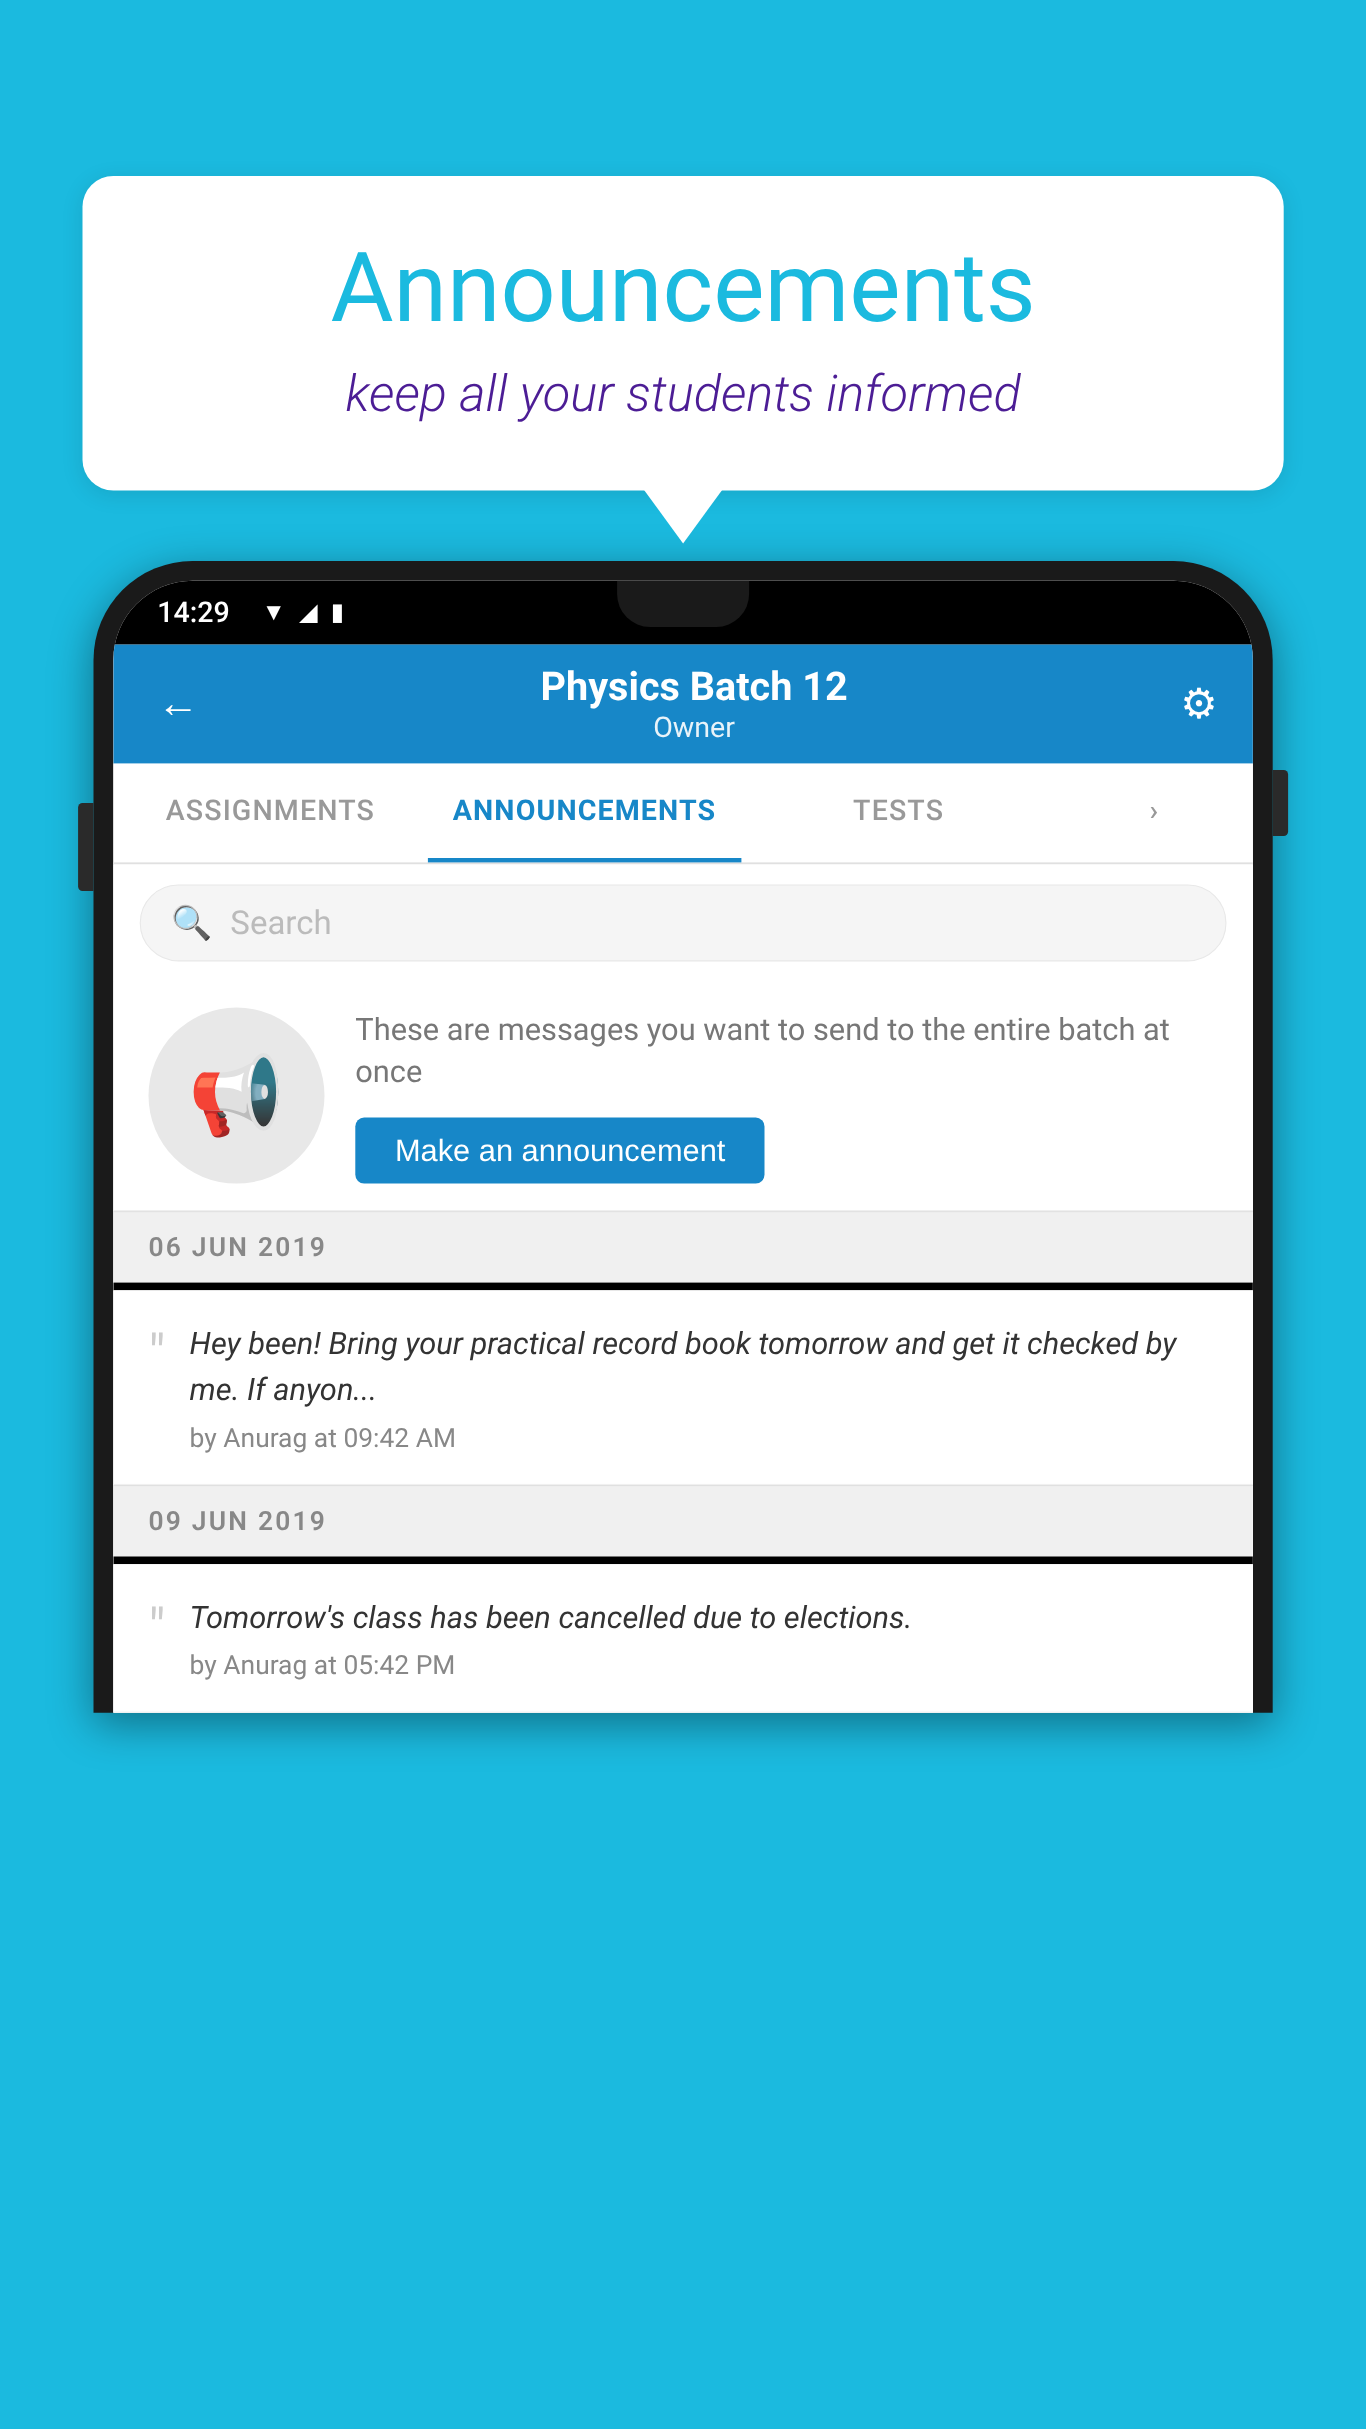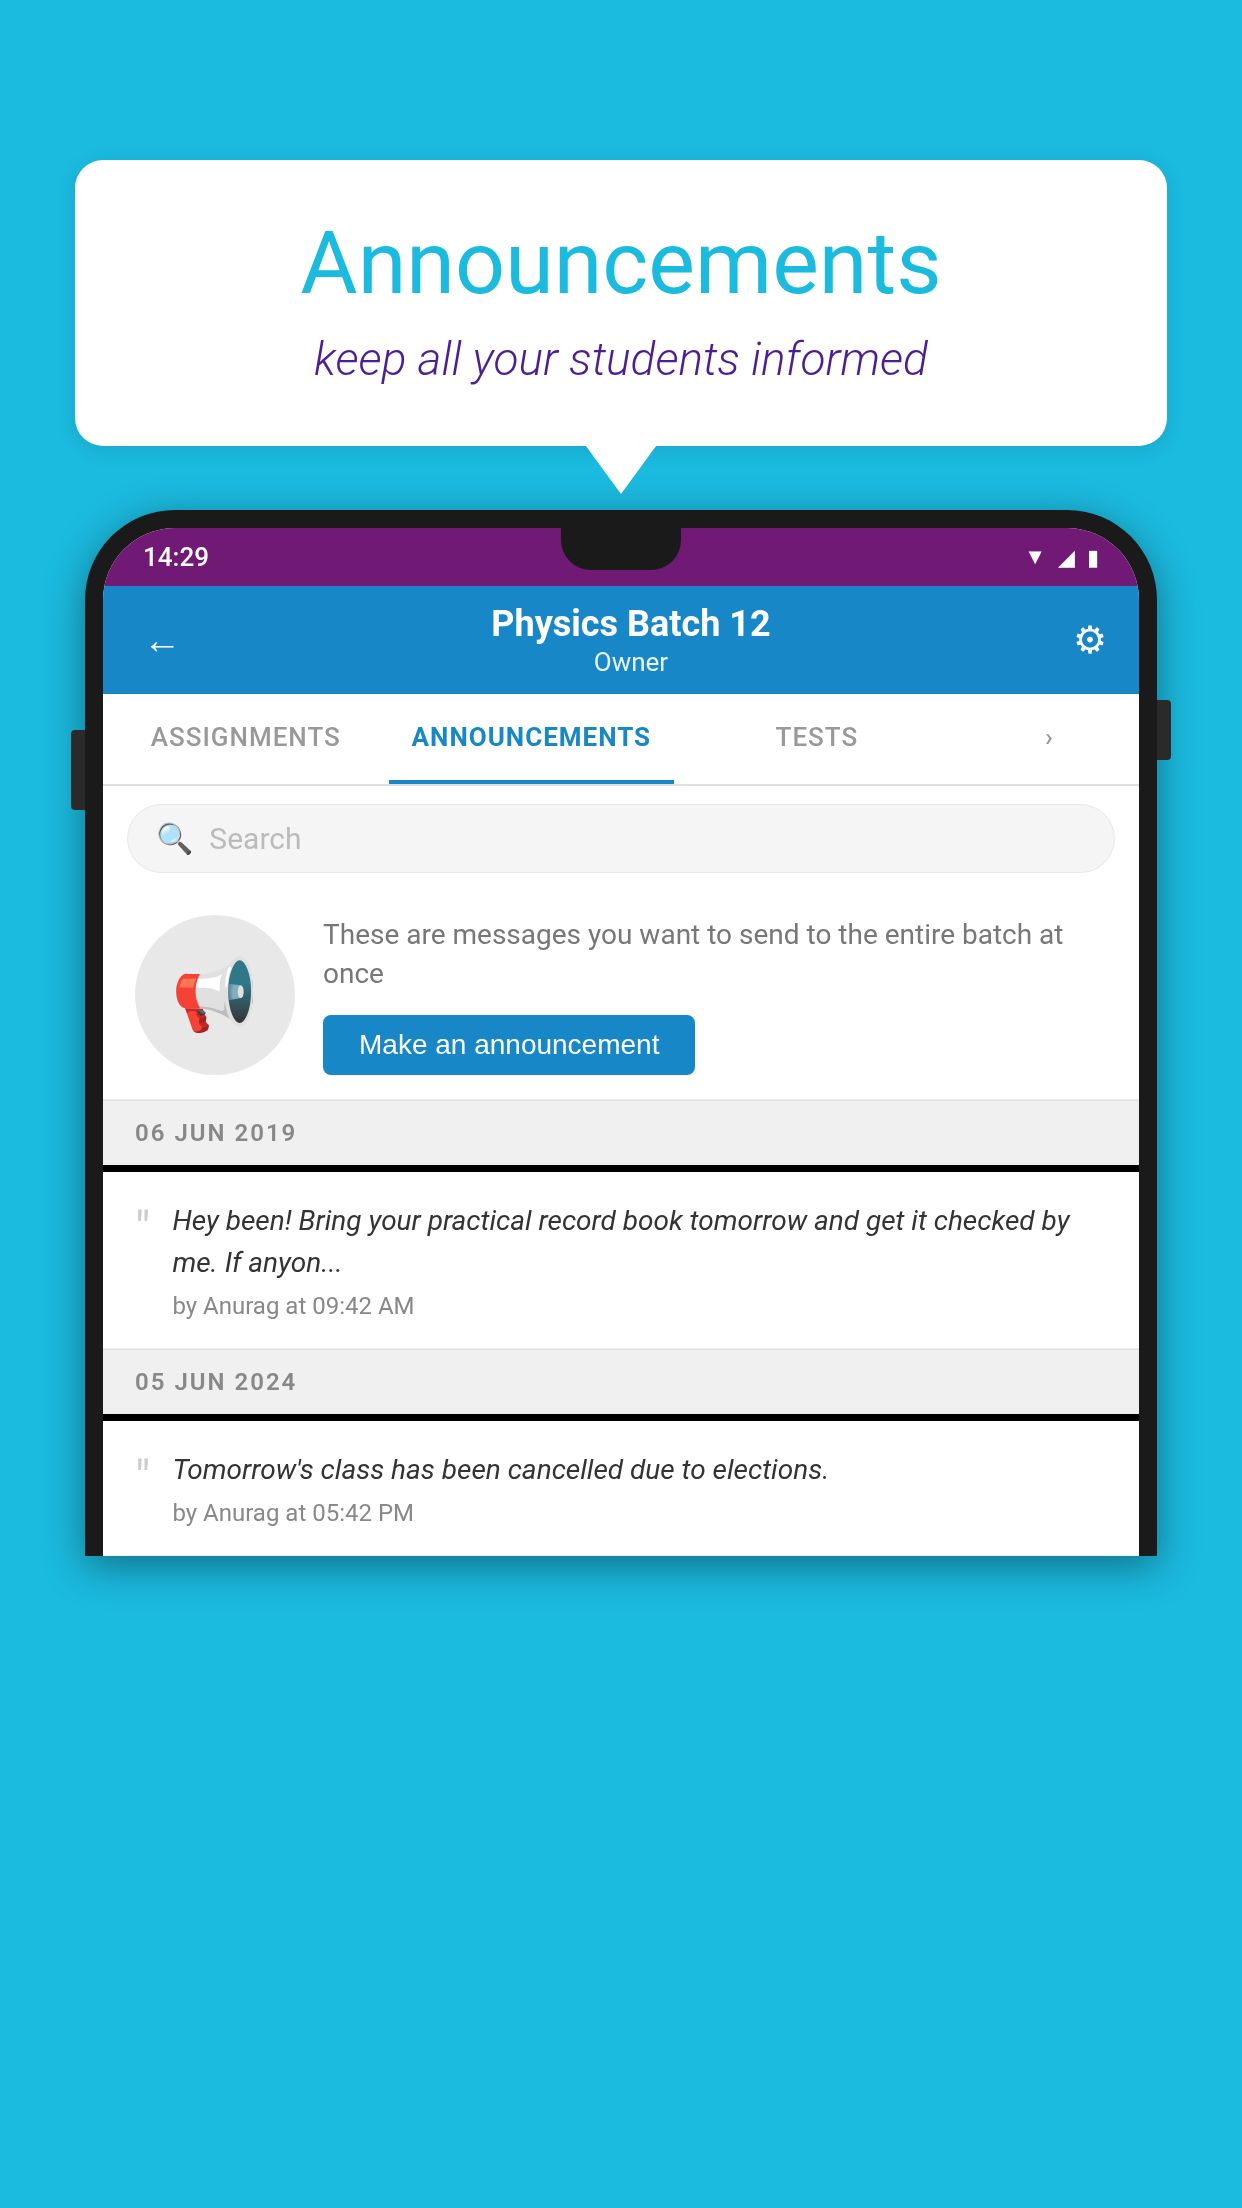--- a/index.html
+++ b/index.html
@@ -93,27 +93,27 @@
     }
 
     .phone-inner {
       background: white;
       border-radius: 72px 72px 0 0;
       overflow: hidden;
     }
 
     
     .status-bar {
-      background: #701a75;
+      background: #000000;
       height: 58px;
       display: flex;
       align-items: center;
-      justify-content: space-between;
       padding: 0 40px;
       position: relative;
+      gap: 29px;
     }
     .status-time {
       color: white;
       font-size: 26px;
       font-weight: 500;
     }
     .status-icons {
       display: flex;
       align-items: center;
       gap: 12px;
@@ -374,21 +374,21 @@
         <div class="date-separator">06  JUN  2019</div>
 
         <div class="announcement-item">
           <div class="quote-icon">"</div>
           <div class="announcement-content">
             <div class="announcement-text">Hey been! Bring your practical record book tomorrow and get it checked by me. If anyon...</div>
             <div class="announcement-meta">by Anurag at 09:42 AM</div>
           </div>
         </div>
 
-        <div class="date-separator">05  JUN  2024</div>
+        <div class="date-separator">09  JUN  2019</div>
 
         <div class="announcement-item">
           <div class="quote-icon">"</div>
           <div class="announcement-content">
             <div class="announcement-text">Tomorrow's class has been cancelled due to elections.</div>
             <div class="announcement-meta">by Anurag at 05:42 PM</div>
           </div>
         </div>
 
       </div>

